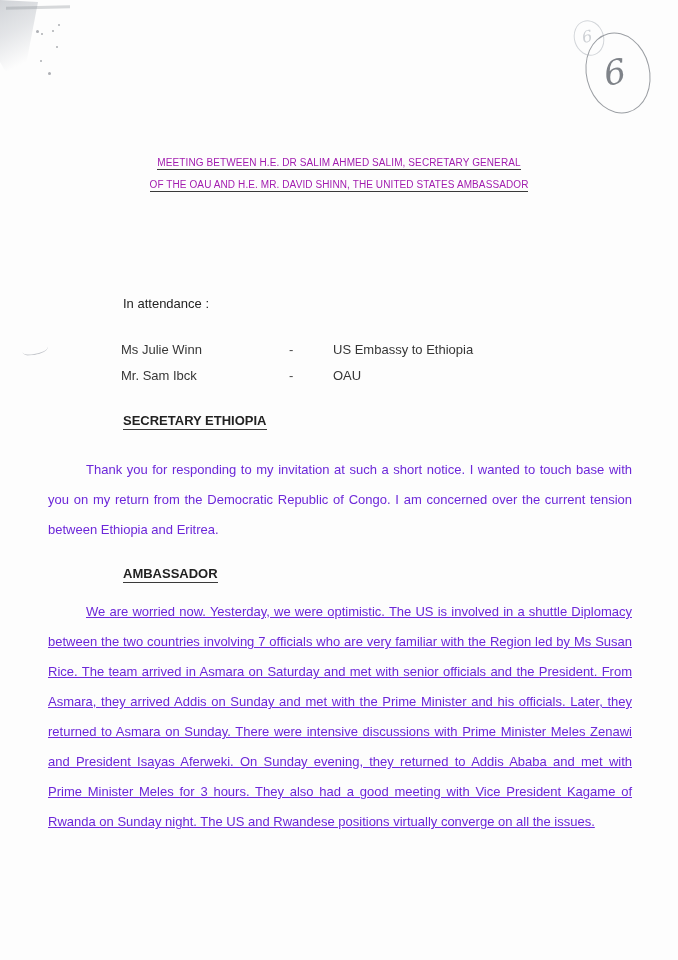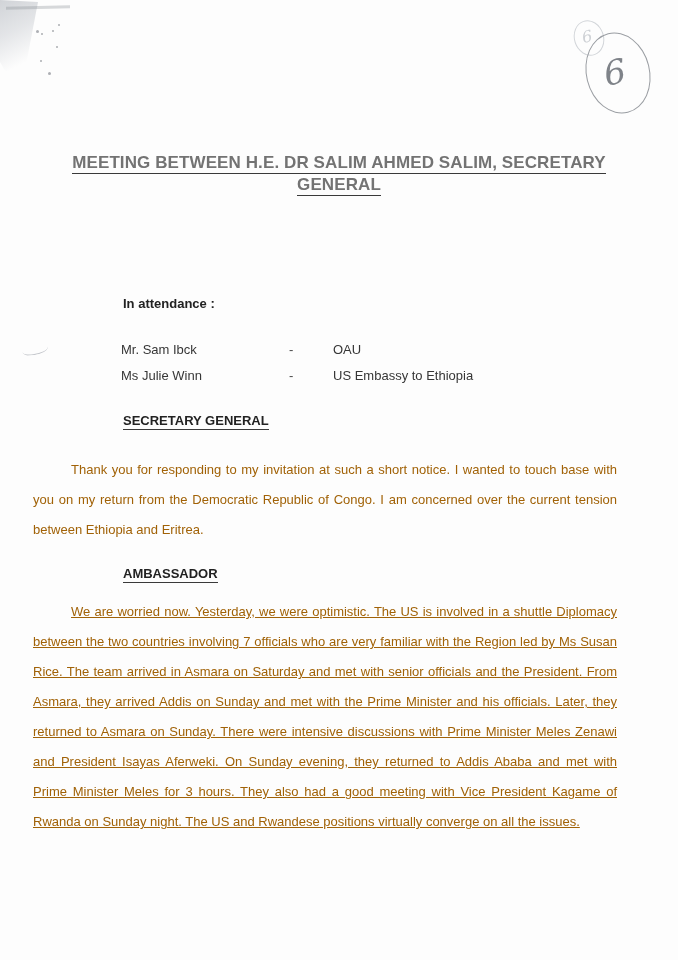--- a/index.html
+++ b/index.html
@@ -107,40 +107,40 @@
     transform: rotate(-12deg);
   }
 
   
   .doc-title {
     position: absolute;
     left: 46px;
     top: 152px;
     width: 586px;
     text-align: center;
-    font-size: 17px;
-    font-weight: bold;
+    font-size: 10px;
+    font-weight: normal;
     line-height: 21.5px;
     letter-spacing: .1px;
-    color: #737373;
+    color: #a21caf;
   }
   .doc-title .tline {
     display: block;
   }
   .doc-title .tline span {
     border-bottom: 1.4px solid #3a3a3a;
     padding-bottom: 1px;
   }
 
   .attendance-label {
     position: absolute;
     left: 123px;
     top: 296px;
     font-size: 13px;
-    font-weight: bold;
+    font-weight: normal;
     color: #222;
   }
 
   .attendance-table {
     position: absolute;
     left: 121px;
     top: 342px;
     width: 430px;
     border-collapse: collapse;
     font-size: 13px;
@@ -163,27 +163,27 @@
   }
   .section-heading span {
     border-bottom: 1.4px solid #3a3a3a;
     padding-bottom: 1px;
   }
   #heading-sg { top: 413px; }
   #heading-amb { top: 566px; }
 
   .body-paragraph {
     position: absolute;
-    left: 33px;
+    left: 48px;
     width: 584px;
     font-size: 13px;
     line-height: 30px;
     text-align: justify;
     text-indent: 38px;
-    color: #a16207;
+    color: #6d28d9;
   }
   #para-sg  { top: 455px; }
   #para-amb { top: 597px; text-decoration: underline; }
 </style>
 </head>
 <body>
 
 <div class="page">
 
   <div class="scan-corner-wedge"></div>
@@ -199,41 +199,42 @@
 
   <div class="page-number-mark">
     <div class="ghost-ring"></div>
     <div class="ghost-digit">6</div>
     <div class="ring"></div>
     <div class="digit">6</div>
   </div>
 
   <div class="doc-title">
     <span class="tline"><span>MEETING BETWEEN H.E. DR SALIM AHMED SALIM, SECRETARY GENERAL</span></span>
+    <span class="tline"><span>OF THE OAU AND H.E. MR. DAVID SHINN, THE UNITED STATES AMBASSADOR</span></span>
   </div>
 
   <div class="attendance-label">In attendance :</div>
 
   <table class="attendance-table">
     <tbody>
+      <tr>
+        <td class="person">Ms Julie Winn</td>
+        <td class="dash">-</td>
+        <td class="org">US Embassy to Ethiopia</td>
+      </tr>
       <tr>
         <td class="person">Mr. Sam Ibck</td>
         <td class="dash">-</td>
         <td class="org">OAU</td>
       </tr>
-      <tr>
-        <td class="person">Ms Julie Winn</td>
-        <td class="dash">-</td>
-        <td class="org">US Embassy to Ethiopia</td>
-      </tr>
     </tbody>
   </table>
 
   <div class="section-heading" id="heading-sg">
-    <span>SECRETARY GENERAL</span>
+    <span>SECRETARY ETHIOPIA</span>
   </div>
   <div class="body-paragraph" id="para-sg">Thank you for responding to my invitation at such a short notice. I wanted to touch base with you on my return from the Democratic Republic of Congo.   I am concerned over the current tension between Ethiopia and Eritrea.</div>
 
   <div class="section-heading" id="heading-amb">
     <span>AMBASSADOR</span>
   </div>
   <div class="body-paragraph" id="para-amb">We are worried now. Yesterday, we were optimistic.   The US is involved in a shuttle Diplomacy between the two countries involving 7 officials who are very familiar with the Region led by Ms Susan Rice.   The team arrived in Asmara on Saturday and met with senior officials and the President.   From Asmara, they arrived Addis on Sunday and met with the Prime Minister and his officials.   Later, they returned to Asmara on Sunday. There were intensive discussions with Prime Minister Meles Zenawi and President Isayas Aferweki.   On Sunday evening, they returned to Addis Ababa and met with Prime Minister Meles for 3 hours.   They also had a good meeting with Vice President Kagame of Rwanda on Sunday night.   The US and Rwandese positions virtually converge on all the issues.</div>
 
 </div>
 

